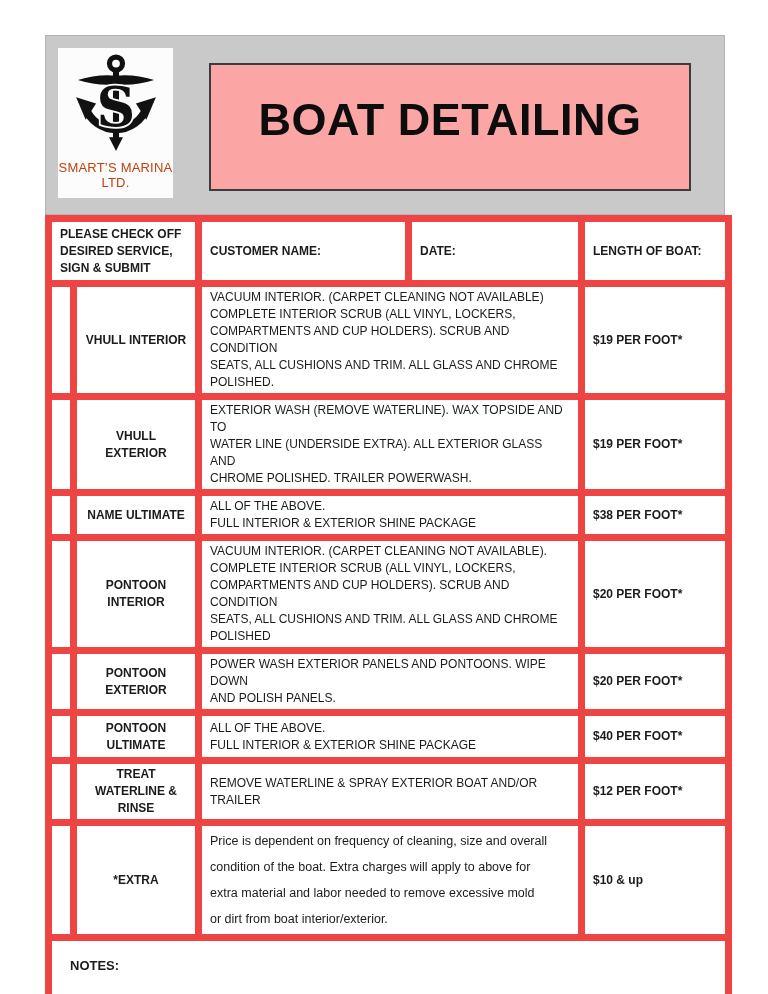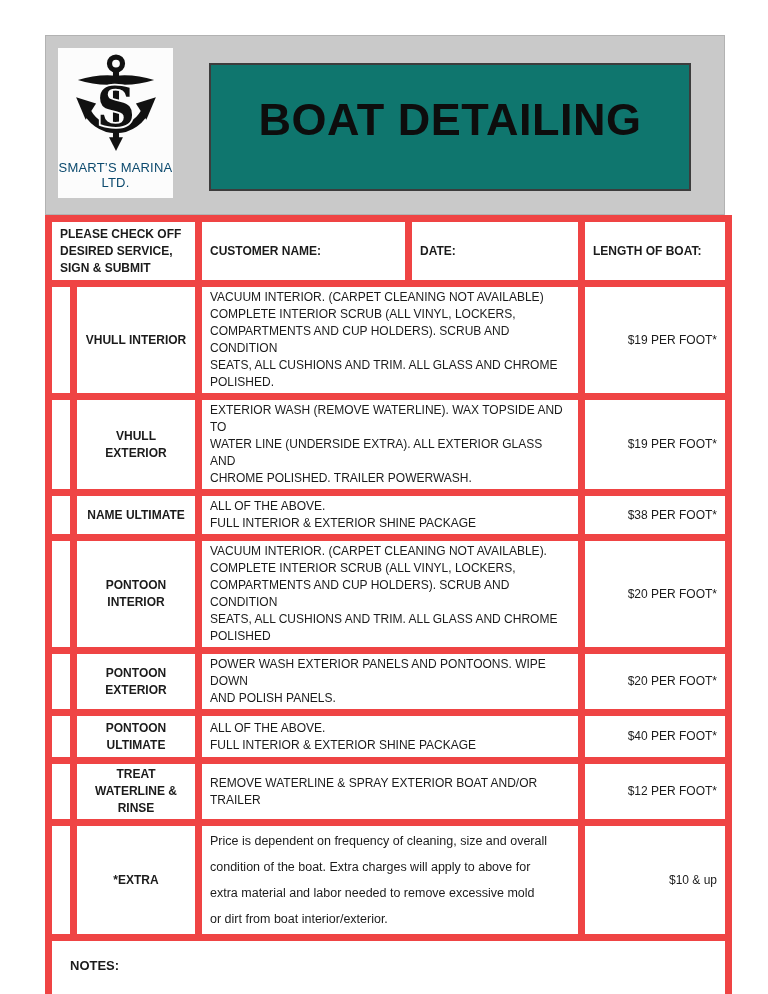--- a/index.html
+++ b/index.html
@@ -43,31 +43,31 @@
     align-items: center;
     justify-content: flex-start;
     padding-top: 6px;
   }
   .logo-anchor { width: 88px; height: 104px; }
   .logo-name {
     margin-top: 2px;
     font-size: 13px;
     line-height: 15px;
     text-align: center;
-    color: #0c4a6e;
+    color: #c2410c;
     letter-spacing: 0.2px;
     white-space: pre-line;
   }
   .title-box {
     position: absolute;
     left: 163px;
     top: 27px;
     width: 482px;
     height: 128px;
-    background: #0f766e;
+    background: #fca5a5;
     border: 2px solid #3c3c3c;
     display: flex;
     flex-direction: column;
     align-items: center;
     justify-content: center;
     padding-bottom: 14px;
   }
   .main-title {
     font-size: 45px;
     font-weight: 700;
@@ -112,22 +112,22 @@
   td.service {
     font-weight: 700;
     text-align: center;
     white-space: pre-line;
     padding: 2px 6px;
     border-radius: 31px;
   }
   td.desc { white-space: pre-line; }
   td.desc.sentence { font-size: 12.5px; line-height: 26px; }
   td.price {
-    font-weight: 400;
-    text-align: right;
+    font-weight: 700;
+    text-align: left;
   }
   tr.rh-head   { height: 65px; }
   tr.rh-tall   { height: 90px; }
   tr.rh-med    { height: 49px; }
   tr.rh-small  { height: 34px; }
   tr.rh-tall2  { height: 88px; }
   tr.rh-med2   { height: 54px; }
   tr.rh-med3   { height: 48px; }
   tr.rh-med4   { height: 50px; }
   tr.rh-extra  { height: 75px; }

